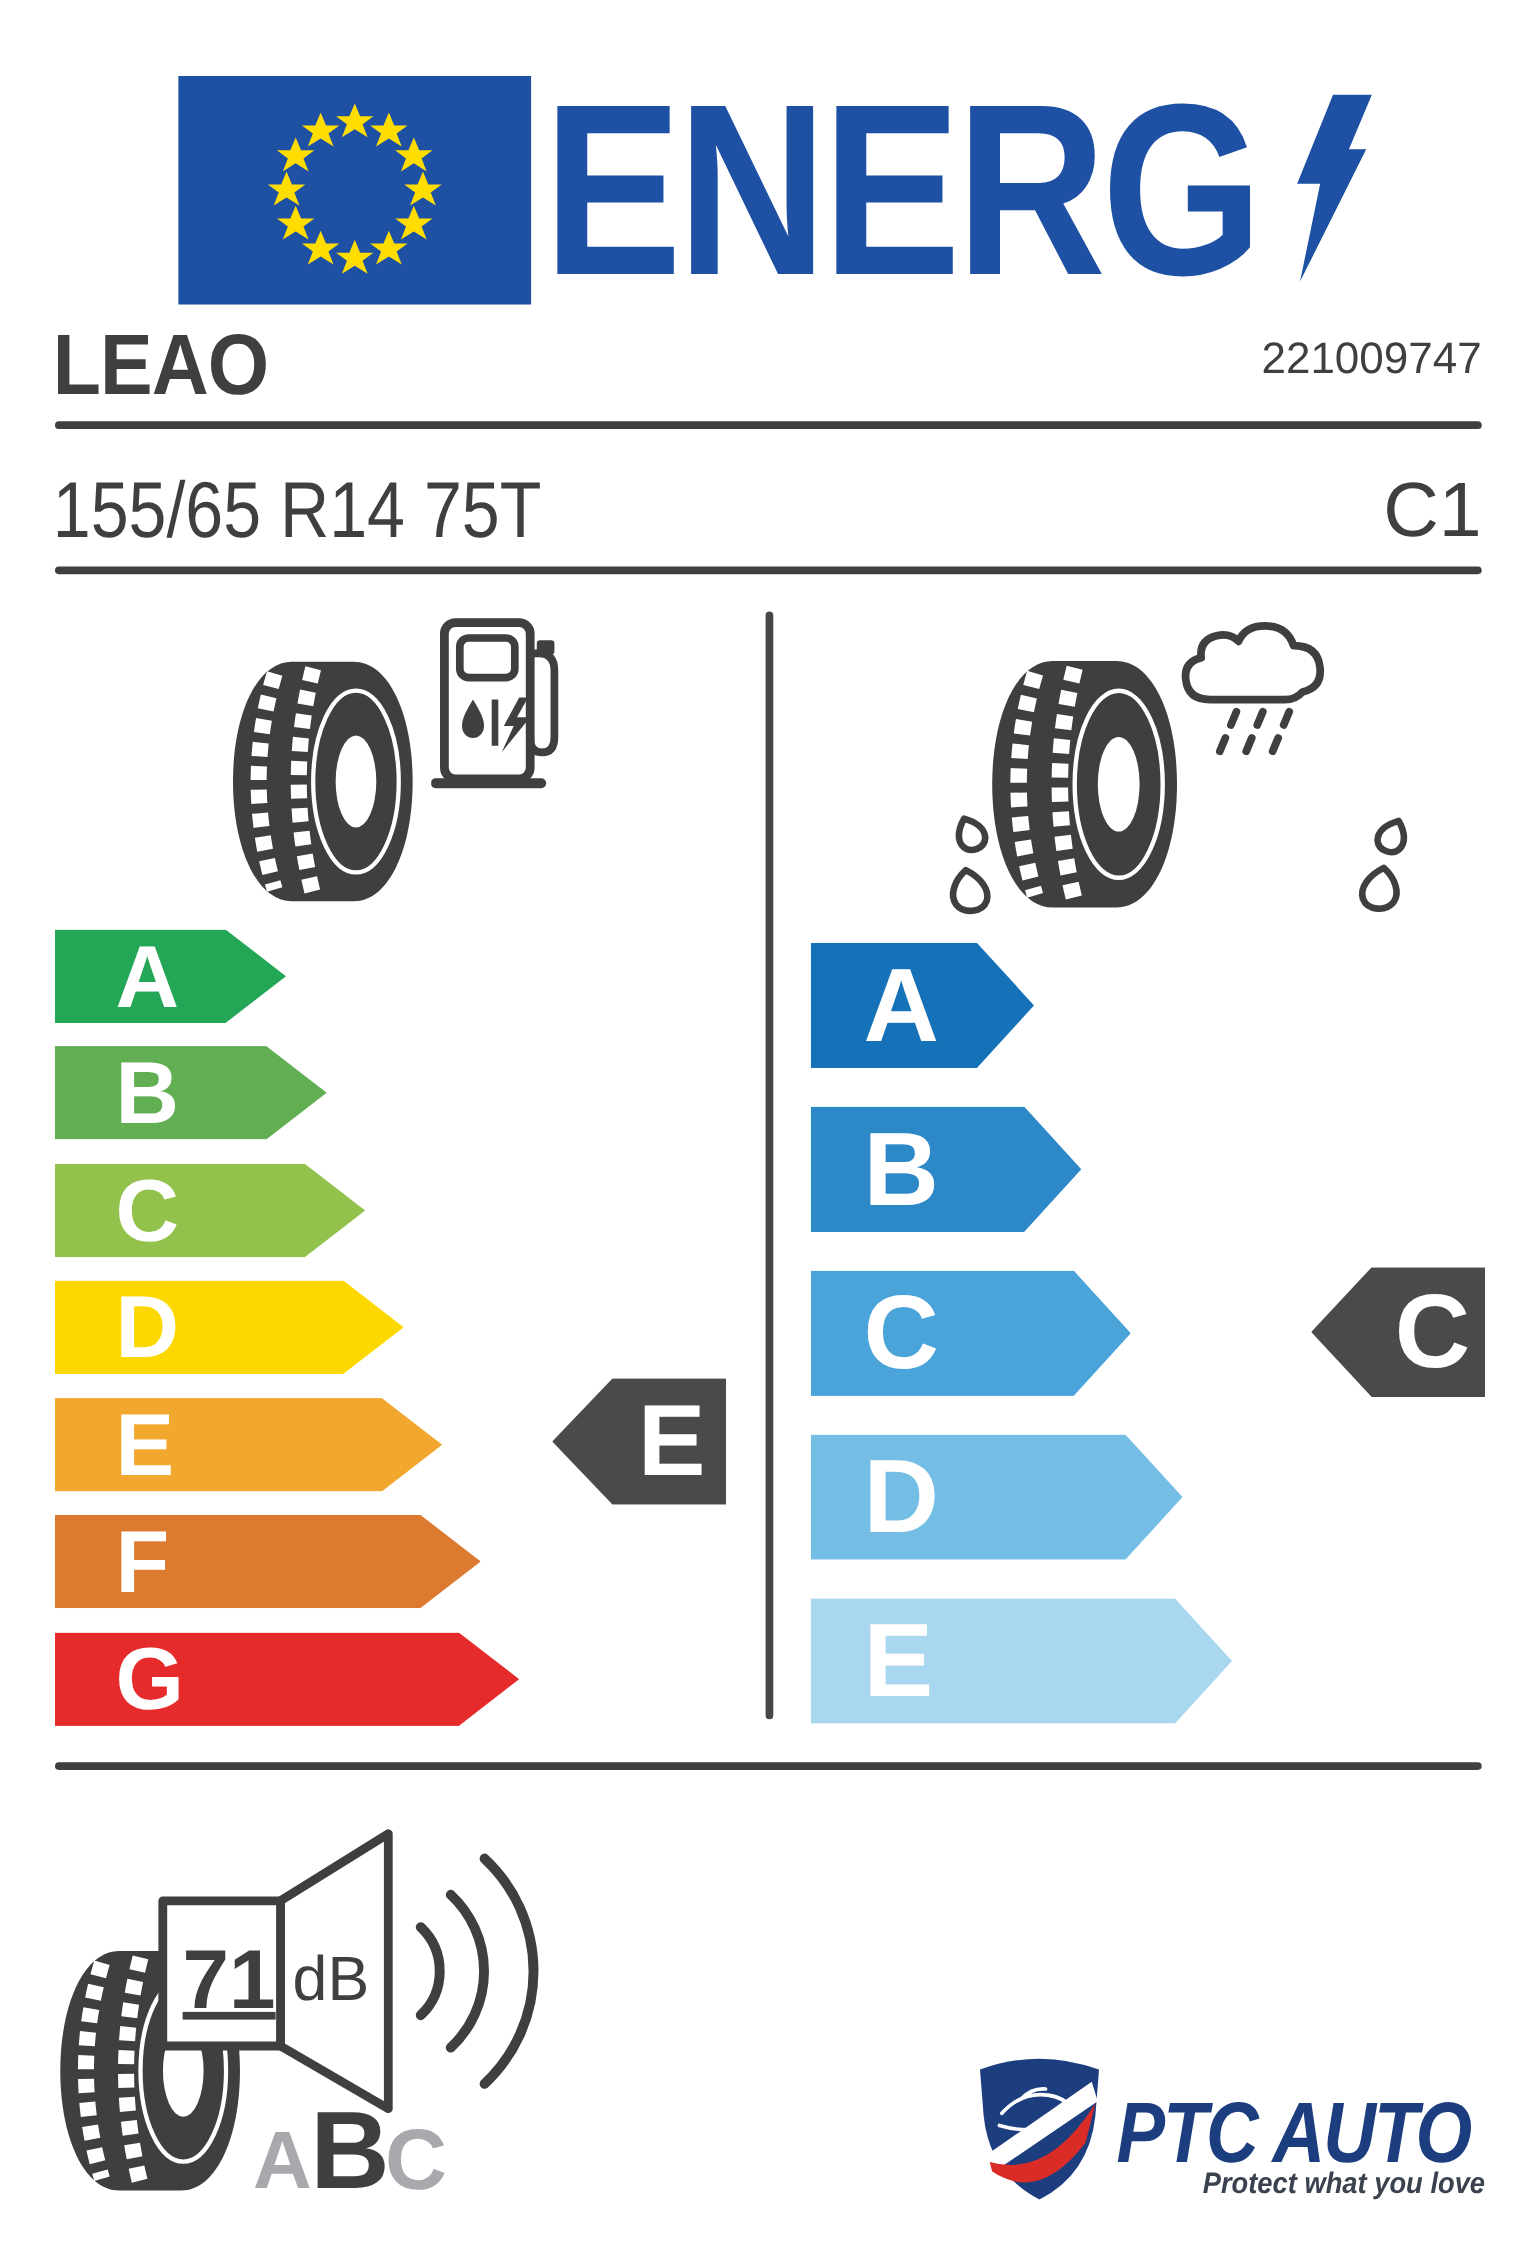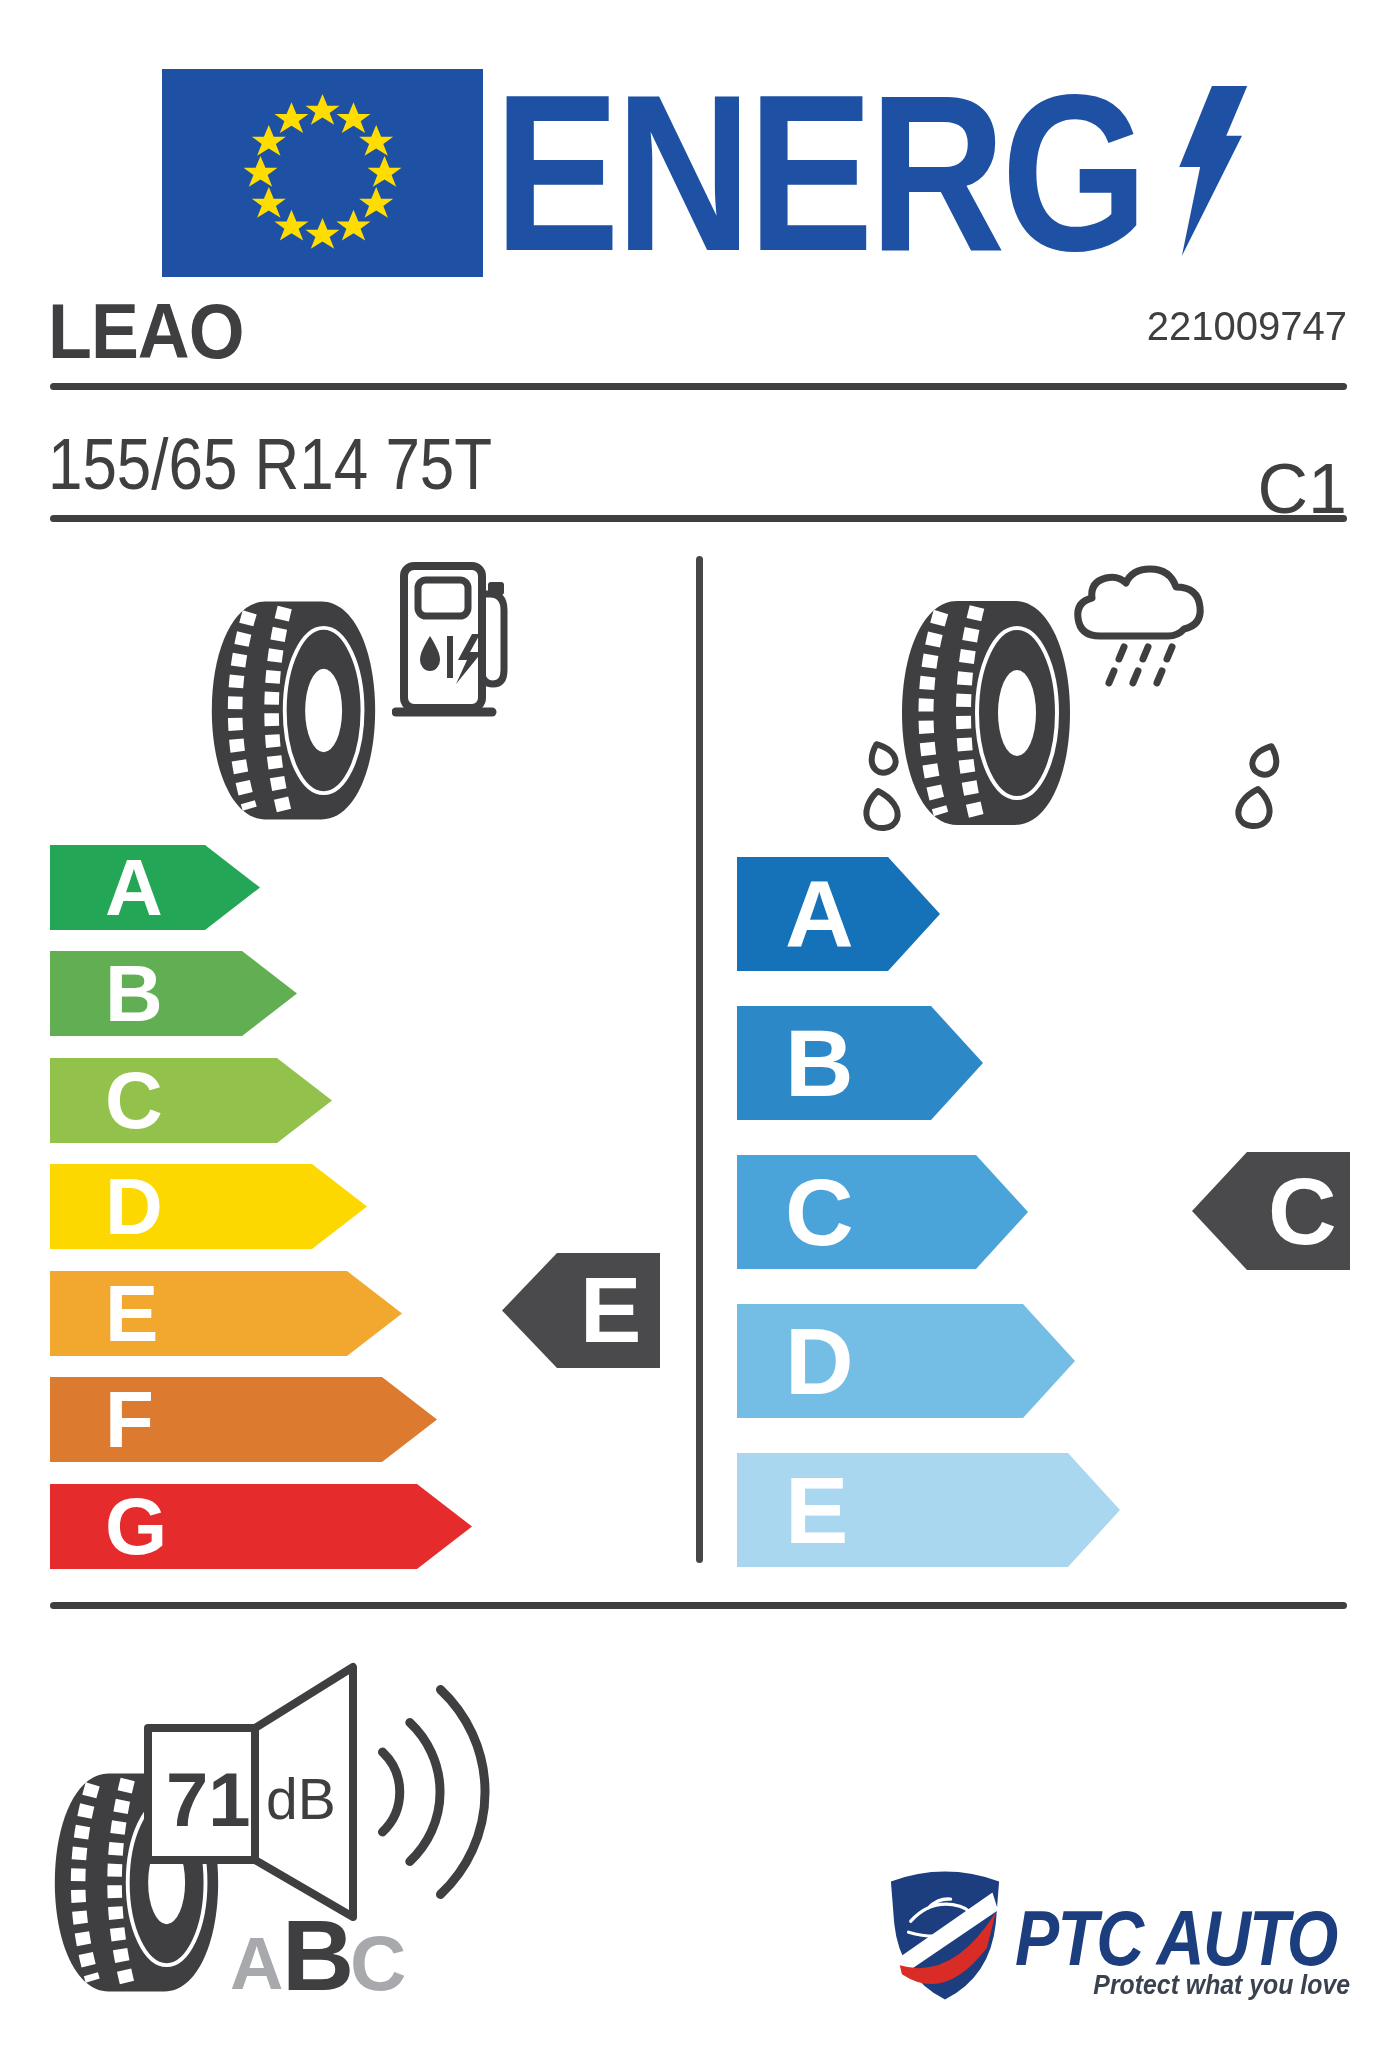--- a/index.html
+++ b/index.html
@@ -12,21 +12,21 @@
   #energ-text{left:494px;top:62px;font-size:222px;line-height:1;font-weight:bold;
               color:#1e51a4;letter-spacing:-5px;transform:scaleX(0.85);transform-origin:left top;white-space:nowrap;}
   #energ-bolt{left:1168px;top:86px;width:80px;height:170px;}
   #brand{left:48px;top:292px;font-size:78px;line-height:1;font-weight:bold;letter-spacing:-1px;
          transform:scaleX(0.92);transform-origin:left top;}
   #product-code{right:53px;top:306px;font-size:40px;line-height:1;font-weight:400;}
   .rule{left:50px;width:1297px;height:7px;background:#3f3f42;border-radius:4px;}
   #rule-1{top:383px;} #rule-2{top:515px;} #rule-3{top:1602px;}
   #tyre-size{left:48px;top:428px;font-size:72px;line-height:1;font-weight:500;
              transform:scaleX(0.86);transform-origin:left top;white-space:nowrap;}
-  #tyre-class{right:53px;top:428px;font-size:70px;line-height:1;font-weight:400;margin-top:26px;}
+  #tyre-class{right:53px;top:428px;font-size:70px;line-height:1;font-weight:400;}
   
   #v-divider{left:696px;top:556px;width:7px;height:1007px;background:#47474a;border-radius:4px;}
   
   .bar{position:absolute;color:#ffffff;font-weight:bold;}
   .fuel-bar{left:50px;height:85px;font-size:80px;line-height:85px;padding-left:55px;box-sizing:border-box;
             clip-path:polygon(0 0, calc(100% - 55px) 0, 100% 50%, calc(100% - 55px) 100%, 0 100%);}
   .fb0{top:845px;width:210px;} .fb1{top:951px;width:247px;} .fb2{top:1058px;width:282px;}
   .fb3{top:1164px;width:317px;} .fb4{top:1271px;width:352px;} .fb5{top:1377px;width:387px;}
   .fb6{top:1484px;width:422px;}
   .wet-bar{left:737px;height:114px;font-size:95px;line-height:114px;padding-left:48px;box-sizing:border-box;
@@ -39,21 +39,21 @@
   #fuel-rating{left:502px;top:1253px;width:158px;height:115px;font-size:92px;line-height:115px;padding-left:78px;}
   #wet-rating{left:1192px;top:1152px;width:158px;height:118px;font-size:95px;line-height:118px;padding-left:76px;}
   
   #fuel-tyre{left:205px;top:598px;width:175px;height:225px;}
   #fuel-pump{left:392px;top:560px;width:122px;height:158px;}
   #wet-tyre{left:840px;top:585px;width:470px;height:260px;}
   #rain-cloud{left:1062px;top:552px;width:158px;height:150px;}
   
   #noise-tyre{left:48px;top:1770px;width:175px;height:225px;}
   #speaker{left:140px;top:1652px;width:370px;height:280px;}
-  #noise-value{left:166px;top:1762px;font-size:76px;line-height:1;font-weight:bold;}
+  #noise-value{left:166px;top:1762px;font-size:76px;line-height:1;font-weight:bold;text-decoration:underline;}
   #noise-unit{left:266px;top:1771px;font-size:57px;line-height:1;font-weight:400;}
   .noise-letter{position:absolute;font-weight:bold;line-height:1;}
   #noise-a{left:230px;top:1927px;font-size:74px;color:#a7a9ac;}
   #noise-b{left:282px;top:1905px;font-size:100px;color:#3f3f42;}
   #noise-c{left:350px;top:1924px;font-size:78px;color:#a7a9ac;}
   
   #ptc-shield{left:884px;top:1866px;width:122px;height:138px;}
   #ptc-name{left:1015px;top:1899px;font-size:78px;line-height:1;font-weight:bold;font-style:italic;
             color:#1c3e7e;letter-spacing:-2px;transform:scaleX(0.85);transform-origin:left top;white-space:nowrap;}
   #ptc-tagline{right:50px;top:1972px;font-size:27px;line-height:1;font-weight:bold;font-style:italic;

